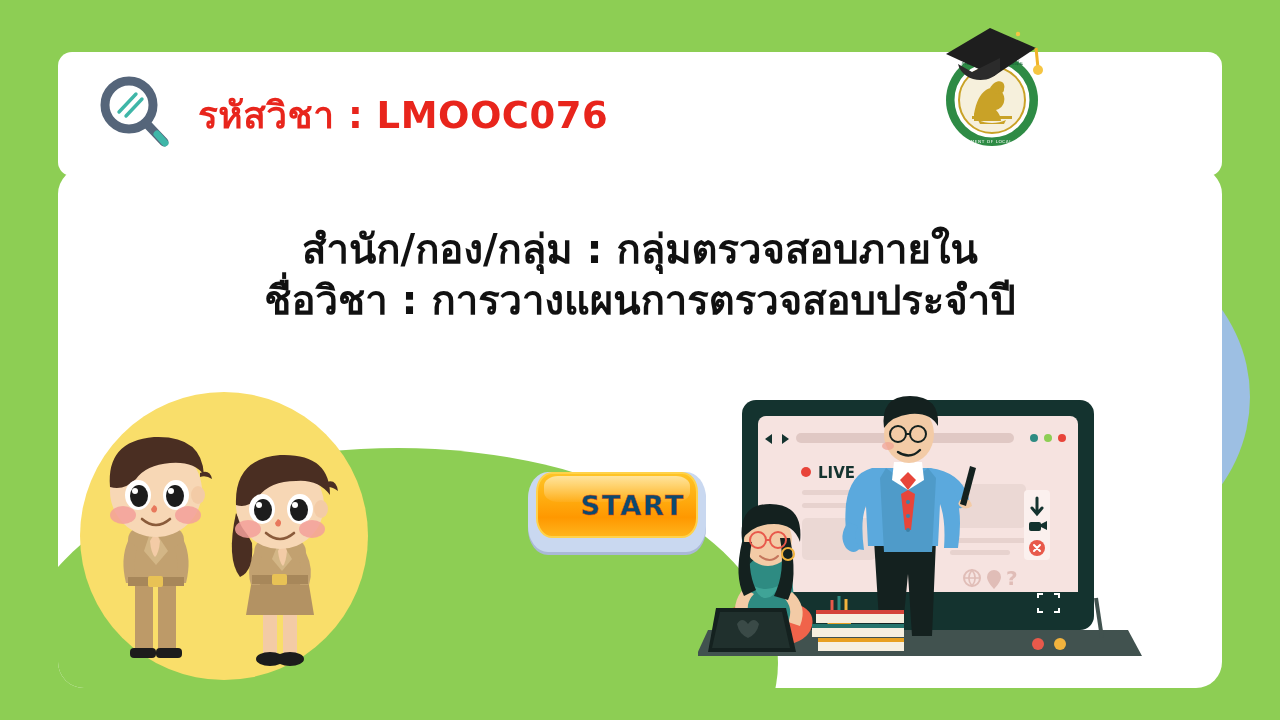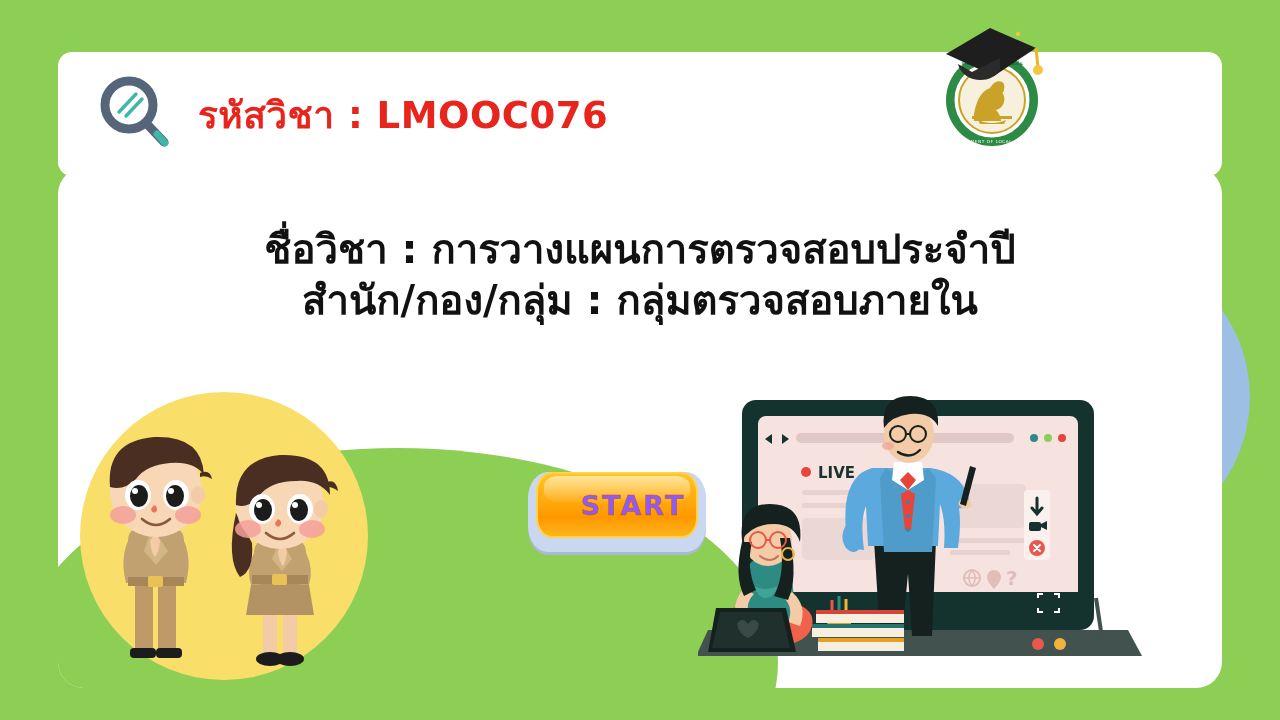--- a/index.html
+++ b/index.html
@@ -71,21 +71,21 @@
     border:2px solid #FFD24A;
   }
   .start-gloss{
     position:absolute; left:16px; top:10px; width:146px; height:26px;
     background:linear-gradient(180deg,rgba(255,255,255,.55),rgba(255,255,255,.05));
     border-radius:14px/10px;
   }
   .start-label{
     position:absolute; left:0; top:6px; width:210px; height:66px;
     display:flex; align-items:center; justify-content:center;
-    font-size:27px; font-weight:bold; color:#8b5cf6; letter-spacing:2px;
+    font-size:27px; font-weight:bold; color:#0c4a6e; letter-spacing:2px;
     font-family:"DejaVu Sans","Liberation Sans",sans-serif;
     -webkit-text-stroke:0.5px #E04A12;
   }
 
   
   .students{ position:absolute; left:20px; top:215px; width:300px; height:305px; }
   .elearning{ position:absolute; left:640px; top:204px; width:524px; height:320px; }
 
   .blue-blob{
     position:absolute; left:880px; top:232px; width:370px; height:330px;
@@ -142,22 +142,22 @@
         <circle cx="80" cy="14" r="2.2" fill="#F5C542"></circle>
       </svg>
     </div>
 
   </div>
 </div>
 
 <div class="main-card">
 
   <div class="title-block">
+    <div class="title-line">สำนัก/กอง/กลุ่ม : กลุ่มตรวจสอบภายใน</div>
     <div class="title-line">ชื่อวิชา : การวางแผนการตรวจสอบประจำปี</div>
-    <div class="title-line">สำนัก/กอง/กลุ่ม : กลุ่มตรวจสอบภายใน</div>
   </div>
 
   <div class="ground"></div>
 
   <div class="yellow-circle"></div>
 
   <div class="students">
     <svg viewBox="0 0 300 305" width="300" height="305">
 
       <g>

